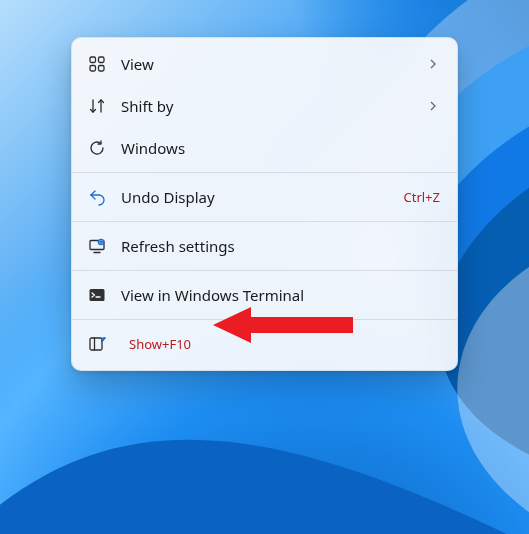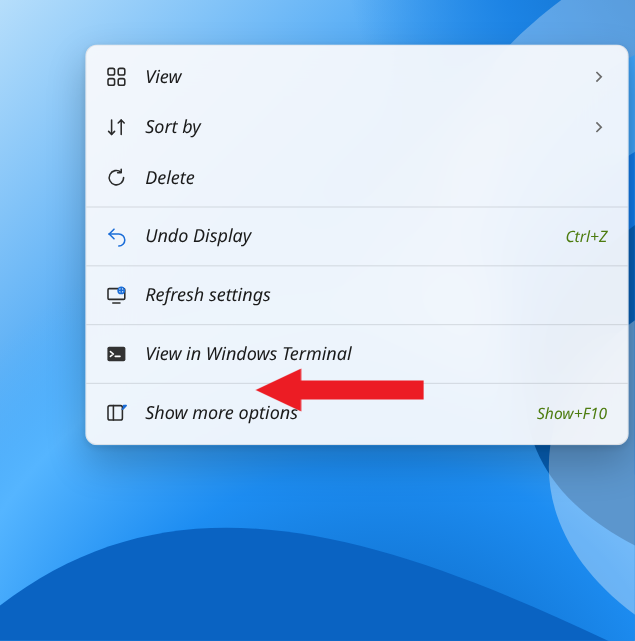--- a/index.html
+++ b/index.html
@@ -23,31 +23,30 @@
       radial-gradient(120% 120% at 60% 120%, #0459b1 0%, #1d8df2 40%, #55b5ff 60%, transparent 75%),
       linear-gradient(135deg, #b6defb 0%, #3ea0f4 40%, #0566c9 100%);
   }
   .wallpaper svg { position:absolute; inset:0; }
 
   
   .context-menu {
     position: absolute;
     left: 71px;
     top: 37px;
-    width: 453px;
+    width: 387px;
     background: rgba(250,250,252,0.93);
     backdrop-filter: blur(18px);
     border: 1px solid rgba(0,0,0,0.08);
     border-radius: 10px;
     box-shadow:
       0 14px 32px rgba(0,0,0,0.22),
       0 2px 6px rgba(0,0,0,0.10);
     padding: 5px;
     box-sizing: border-box;
-    font-style: italic;
   }
 
   .menu-item {
     display: flex;
     align-items: center;
     height: 42px;
     border-radius: 5px;
     padding: 0 12px 0 10px;
     box-sizing: border-box;
   }
@@ -60,21 +59,21 @@
     height: 20px;
     flex: 0 0 20px;
     margin-right: 14px;
     display: flex;
     align-items: center;
     justify-content: center;
   }
   .mi-icon svg { width: 18px; height: 18px; stroke: #2b2b2b; stroke-width: 1.3; fill: none; stroke-linecap: round; stroke-linejoin: round; }
 
   .mi-label { flex: 1 1 auto; }
-  .mi-accel { color: #4d7c0f; font-size: 13px; margin-left: 8px; }
+  .mi-accel { color: #b91c1c; font-size: 13px; margin-left: 8px; }
   .mi-chevron {
     color: #6c6c6c;
     width: 14px;
     display: flex;
     justify-content: center;
   }
   .mi-chevron svg { width: 10px; height: 10px; stroke: #6c6c6c; stroke-width:1.4; fill:none; }
 
   .menu-sep {
     height: 1px;
@@ -123,36 +122,36 @@
 
   <div class="menu-item">
     <span class="mi-icon">
       <svg viewBox="0 0 18 18">
         <path d="M5 3 L5 15"></path>
           <path d="M2.5 12.5 L5 15 L7.5 12.5"></path>
         <path d="M13 15 L13 3"></path>
           <path d="M10.5 5.5 L13 3 L15.5 5.5"></path>
       </svg>
     </span>
-    <span class="mi-label">Sort by</span>
+    <span class="mi-label">Shift by</span>
     <span class="mi-chevron">
       <svg viewBox="0 0 10 10">
           <path d="M3 1 L7 5 L3 9"></path>
         </svg>
     </span>
   </div>
 
   <div class="menu-item">
     <span class="mi-icon">
       <svg viewBox="0 0 18 18">
         <path d="M15 9 A6 6 0 1 1 12.8 4.4"></path>
         <path d="M13 2 L13 5 L10 5"></path>
       </svg>
     </span>
-    <span class="mi-label">Delete</span>
+    <span class="mi-label">Windows</span>
   </div>
 
   <div class="menu-sep"></div>
 
   <div class="menu-item">
     <span class="mi-icon">
       <svg viewBox="0 0 18 18" style="stroke:#1a6dd8">
         <path d="M3 7 L7 3"></path>
           <path d="M3 7 L7 11"></path>
         <path d="M3 7 L11 7 A5 5 0 0 1 11 17"></path>
@@ -196,21 +195,20 @@
   <div class="menu-item">
     <span class="mi-icon">
       <svg viewBox="0 0 18 18">
         <rect x="2" y="3" width="12" height="12" rx="1.5"></rect>
         <path d="M6.5 3 L6.5 15"></path>
         <path d="M14 6 L16 4"></path>
           <path d="M17 3 L15 3 L15 5" style="stroke:#1a6dd8"></path>
         <path d="M14 6 L17 3" style="stroke:#1a6dd8"></path>
       </svg>
     </span>
-    <span class="mi-label">Show more options</span>
     <span class="mi-accel">Show+F10</span>
   </div>
 
 </div>
 
 <svg class="arrow" width="150" height="50" style="left:213px; top:300px;">
   <polygon points="0,25 38,7 38,17 140,17 140,33 38,33 38,43" fill="#ec1c24"></polygon>
 </svg>
 
 </body></html>

